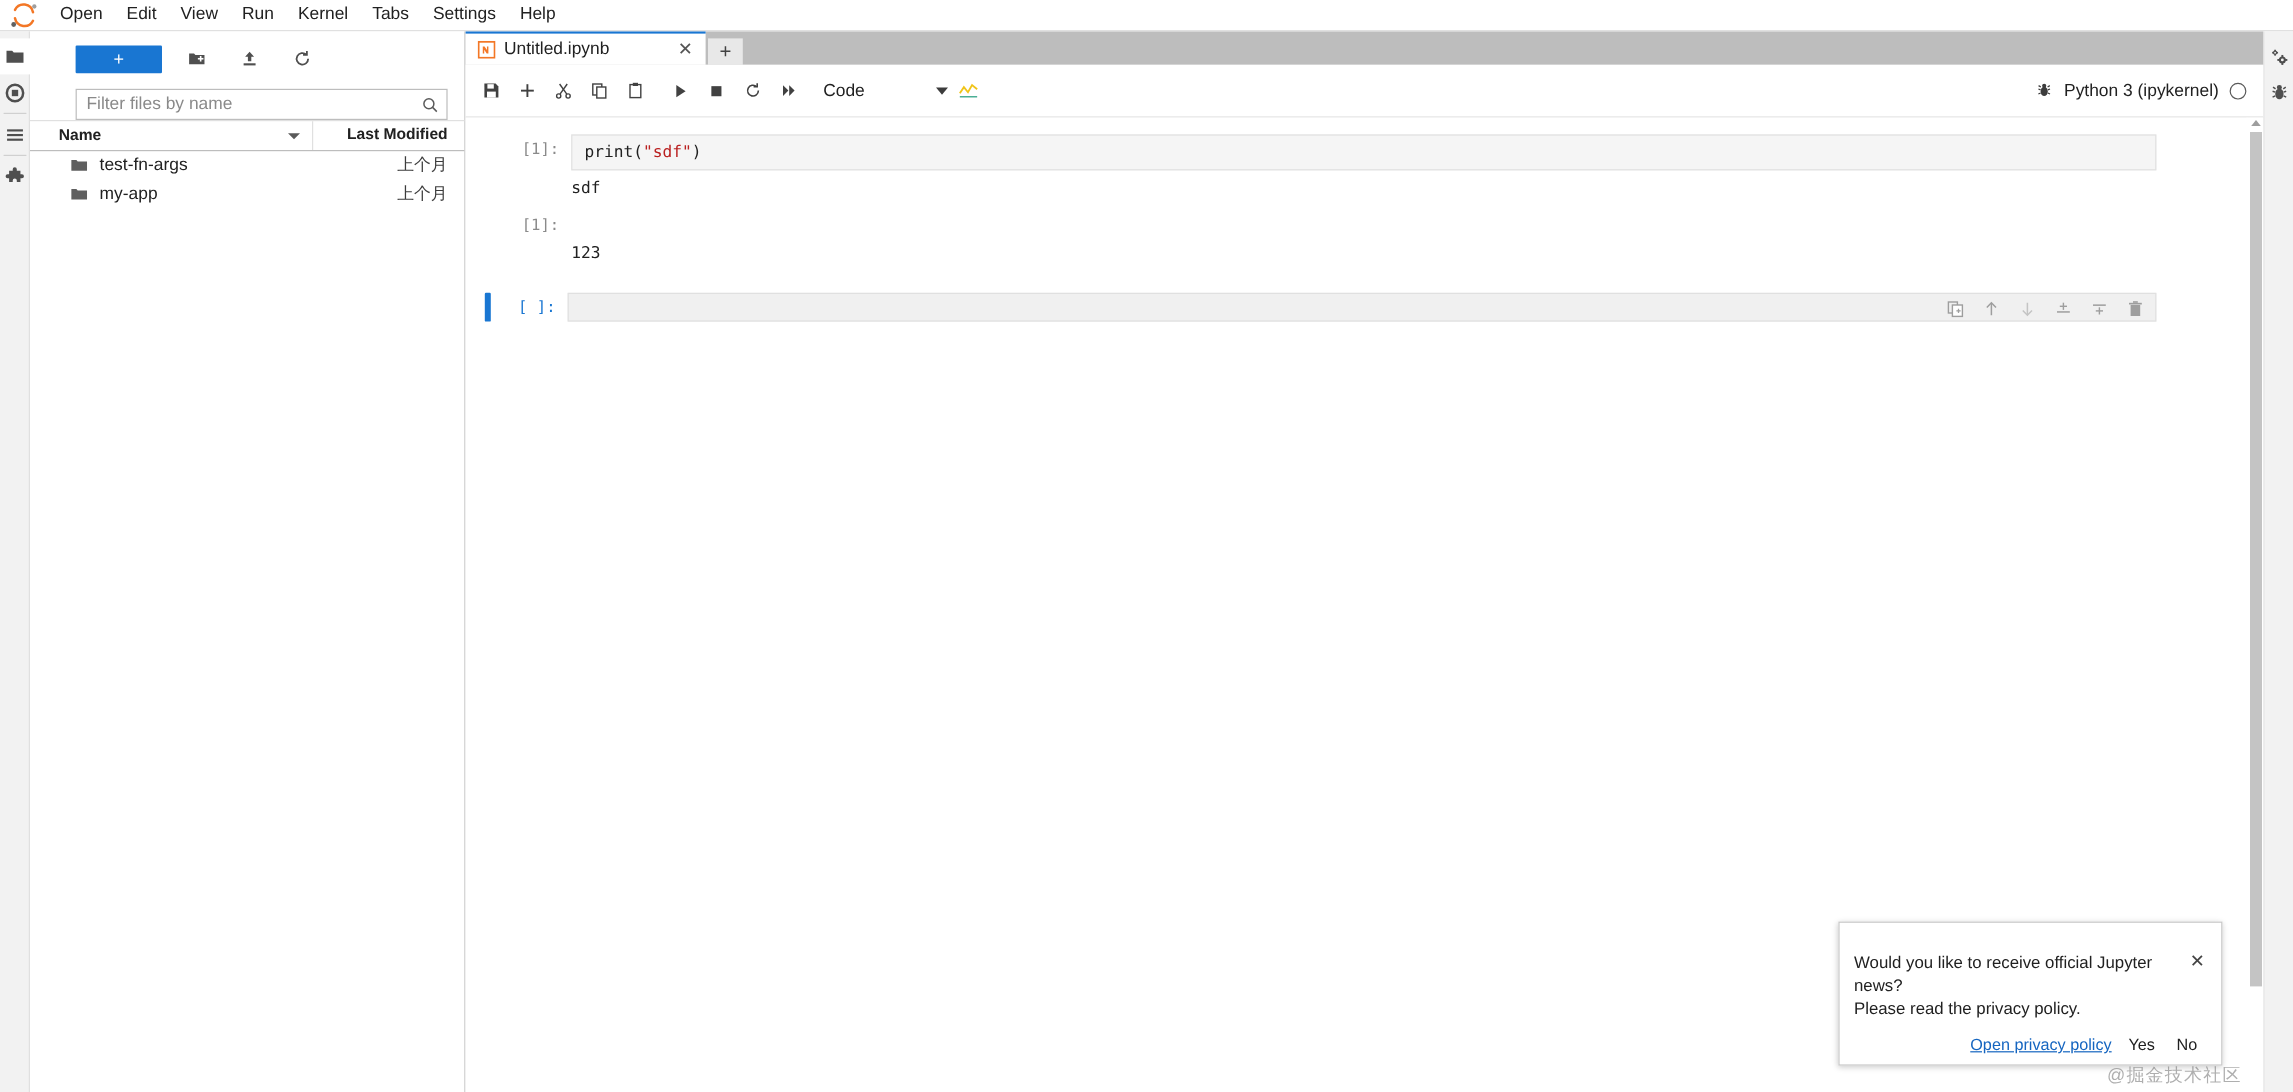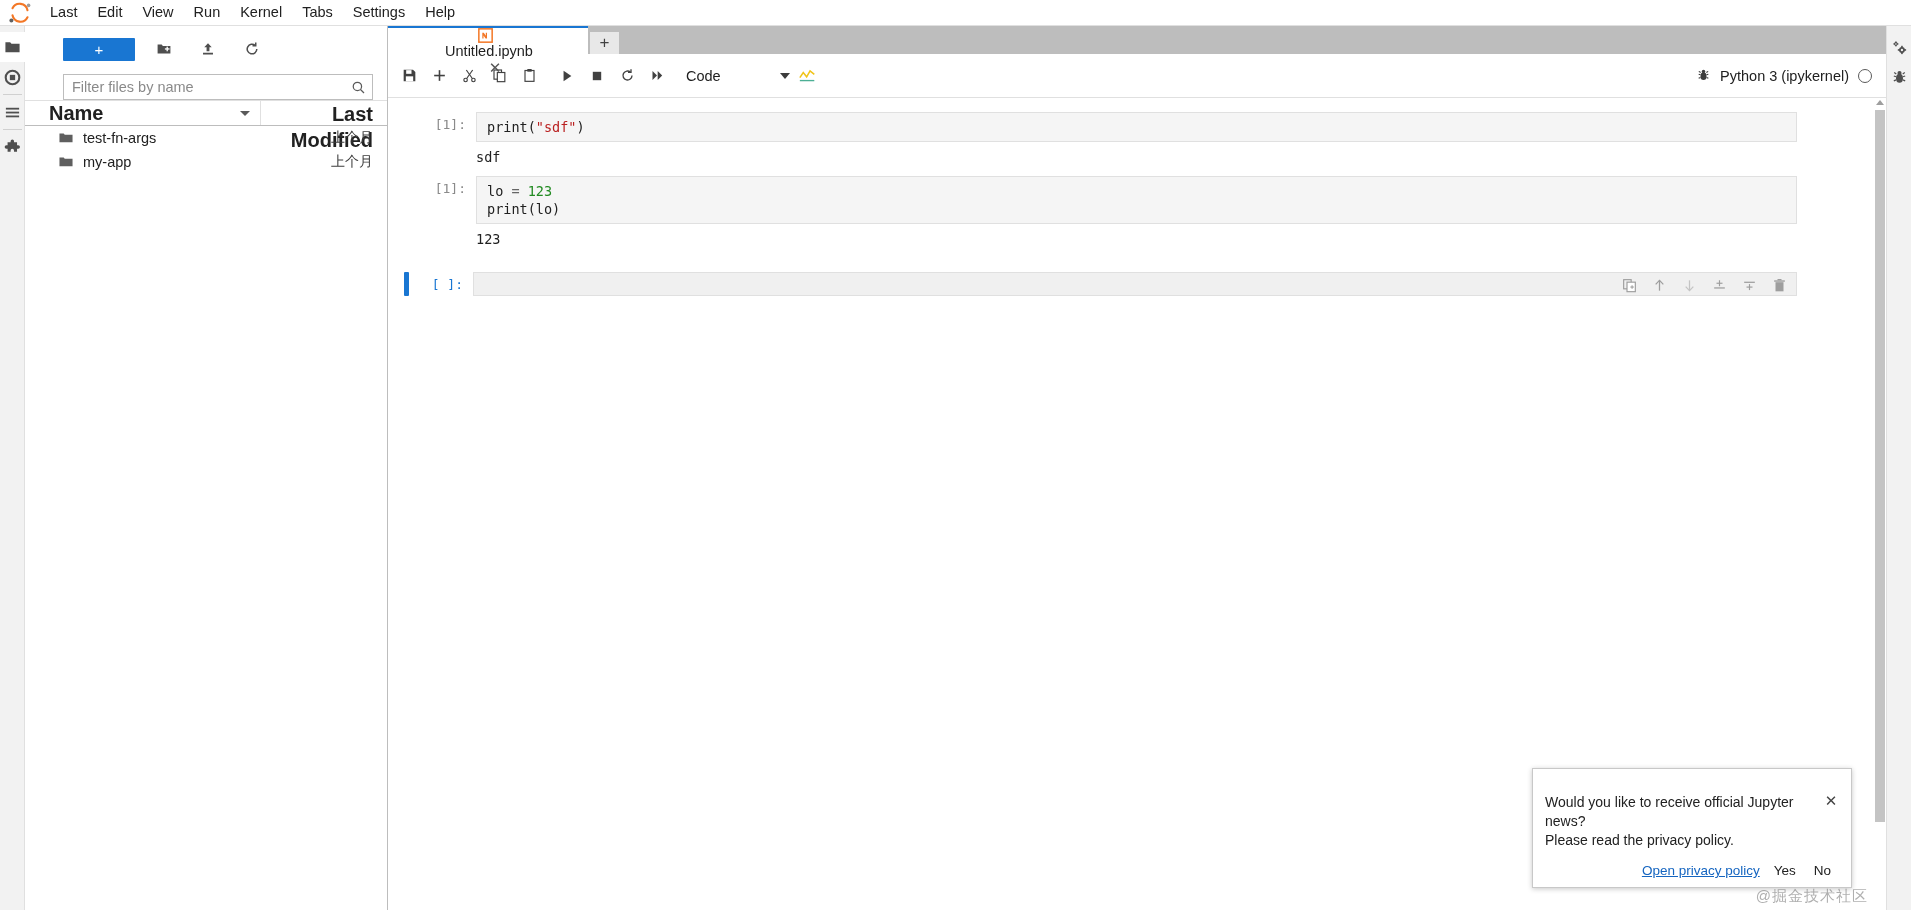--- a/index.html
+++ b/index.html
@@ -140,25 +140,25 @@
     display: flex;
     align-items: center;
     padding: 8px 0 8px 38px;
     font-size: 14.5px;
     color: #3c3c3c;
     gap: 5px;
   }
 
   .fb-header {
     display: flex;
-    align-items: flex-start;
+    align-items: flex-end;
     border-top: 1px solid #e0e0e0;
     border-bottom: 1px solid #bdbdbd;
     height: 26px;
-    font-size: 20px;
+    font-size: 13px;
     font-weight: bold;
     color: #212121;
     padding-left: 24px;
   }
   .fb-hdr-name {
     flex: 1;
     display: flex;
     align-items: center;
     justify-content: space-between;
     padding-right: 10px;
@@ -227,21 +227,20 @@
     height: 28px;
     background: #fff;
     display: flex;
     align-items: center;
     padding: 0 8px 0 10px;
     font-size: 14.5px;
     min-width: 200px;
     border-top: 2px solid #1976d2;
     position: relative;
     cursor: pointer;
-    flex-direction: column;
   }
   .tab .tab-ico {
     width: 15px; height: 15px;
     margin-right: 7px;
     flex: 0 0 15px;
     display:flex;
   }
   .tab .tab-title { flex: 1; color: #212121; white-space: nowrap;}
   .tab .tab-close {
     width: 18px; height: 18px;
@@ -514,21 +513,21 @@
   <div class="jp-logo">
     <svg width="28" height="24" viewBox="0 0 28 24">
       <g fill="none" stroke="#F37726" stroke-width="2.1" stroke-linecap="round">
         <path d="M6.5 7.2 A8 8 0 0 1 21.5 9.2"></path>
         <path d="M21.5 16.3 A8 8 0 0 1 6.5 14.3"></path>
       </g>
       <circle cx="22.6" cy="4.4" r="1.8" fill="#9E9E9E"></circle>
       <circle cx="5.4" cy="19.4" r="2.0" fill="#616161"></circle>
     </svg>
   </div>
-  <div class="menu-item">Last</div>
+  <div class="menu-item">Open</div>
   <div class="menu-item">Edit</div>
   <div class="menu-item">View</div>
   <div class="menu-item">Run</div>
   <div class="menu-item">Kernel</div>
   <div class="menu-item">Tabs</div>
   <div class="menu-item">Settings</div>
   <div class="menu-item">Help</div>
 </div>
 
 <div class="shell">
@@ -744,22 +743,20 @@
           <div class="inputarea"><span>print(</span><span class="tok-str">"sdf"</span><span>)</span></div>
         </div>
         <div class="outputrow">
           <div class="out-prompt"></div>
           <div class="outarea">sdf</div>
         </div>
 
         <div class="cell">
           <div class="cell-marker"></div>
           <div class="prompt">[1]:</div>
-          <div class="inputarea"><span>lo </span><span class="tok-op">= </span><span class="tok-num">123</span>
-<span>print(lo)</span></div>
         </div>
         <div class="outputrow">
           <div class="out-prompt"></div>
           <div class="outarea">123</div>
         </div>
 
         <div class="cell selected" style="margin-top:14px">
           <div class="cell-marker"></div>
           <div class="prompt">[ ]:</div>
           <div class="inputarea" style="min-height:24px"></div>

